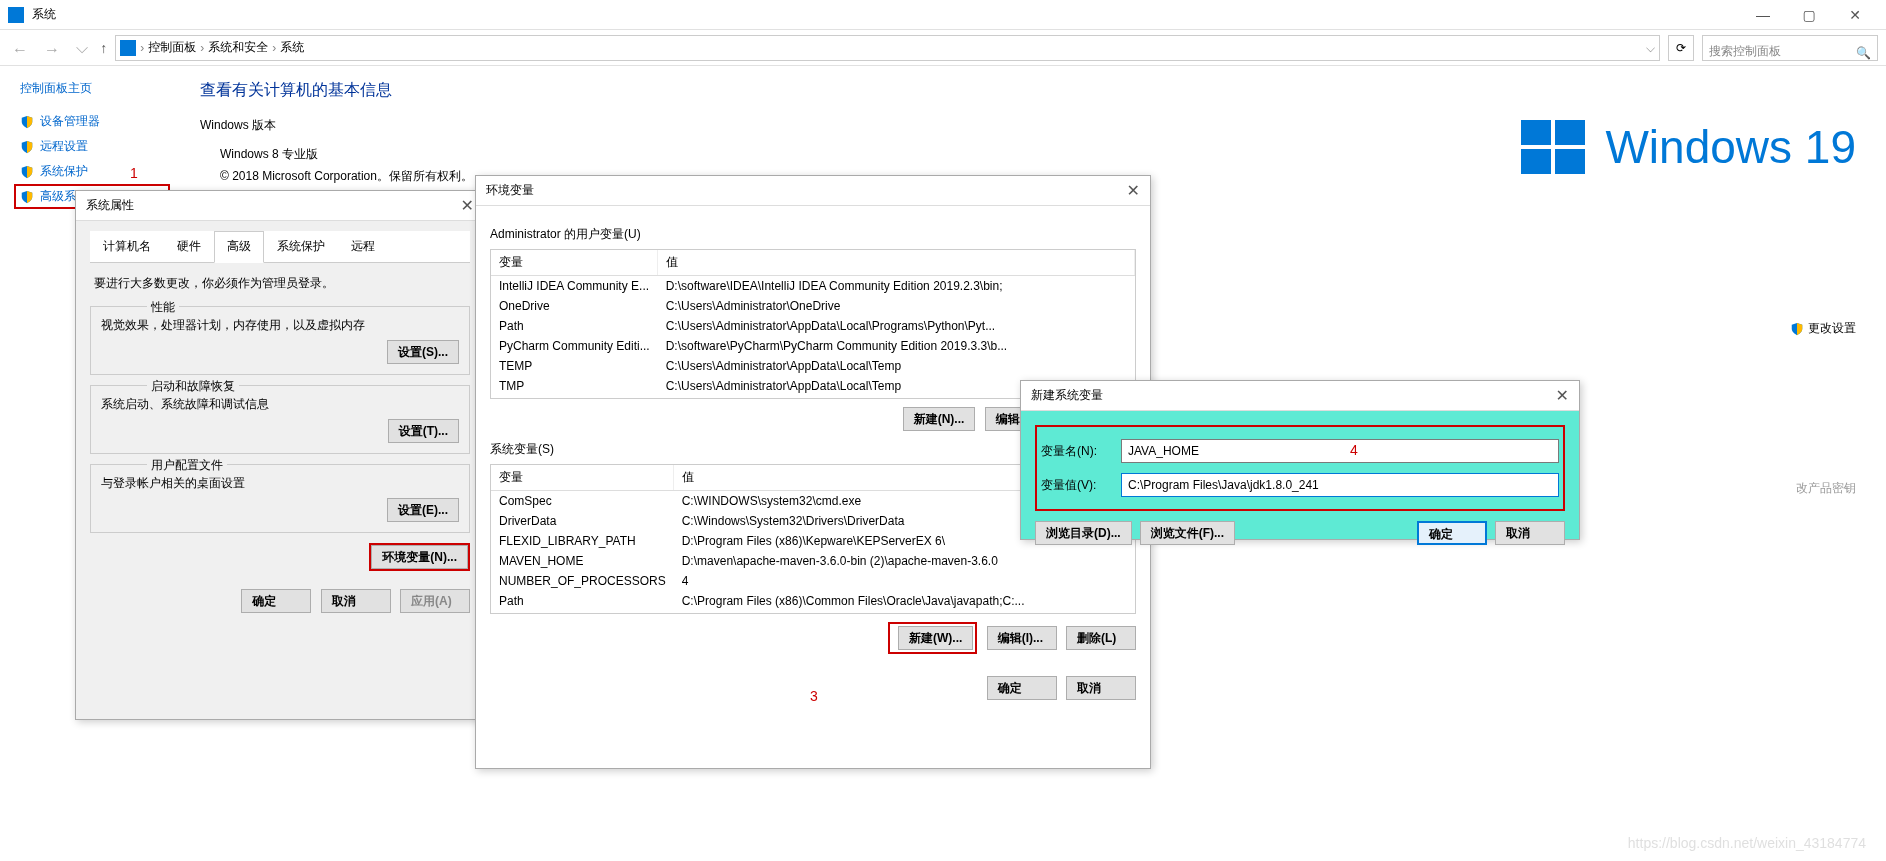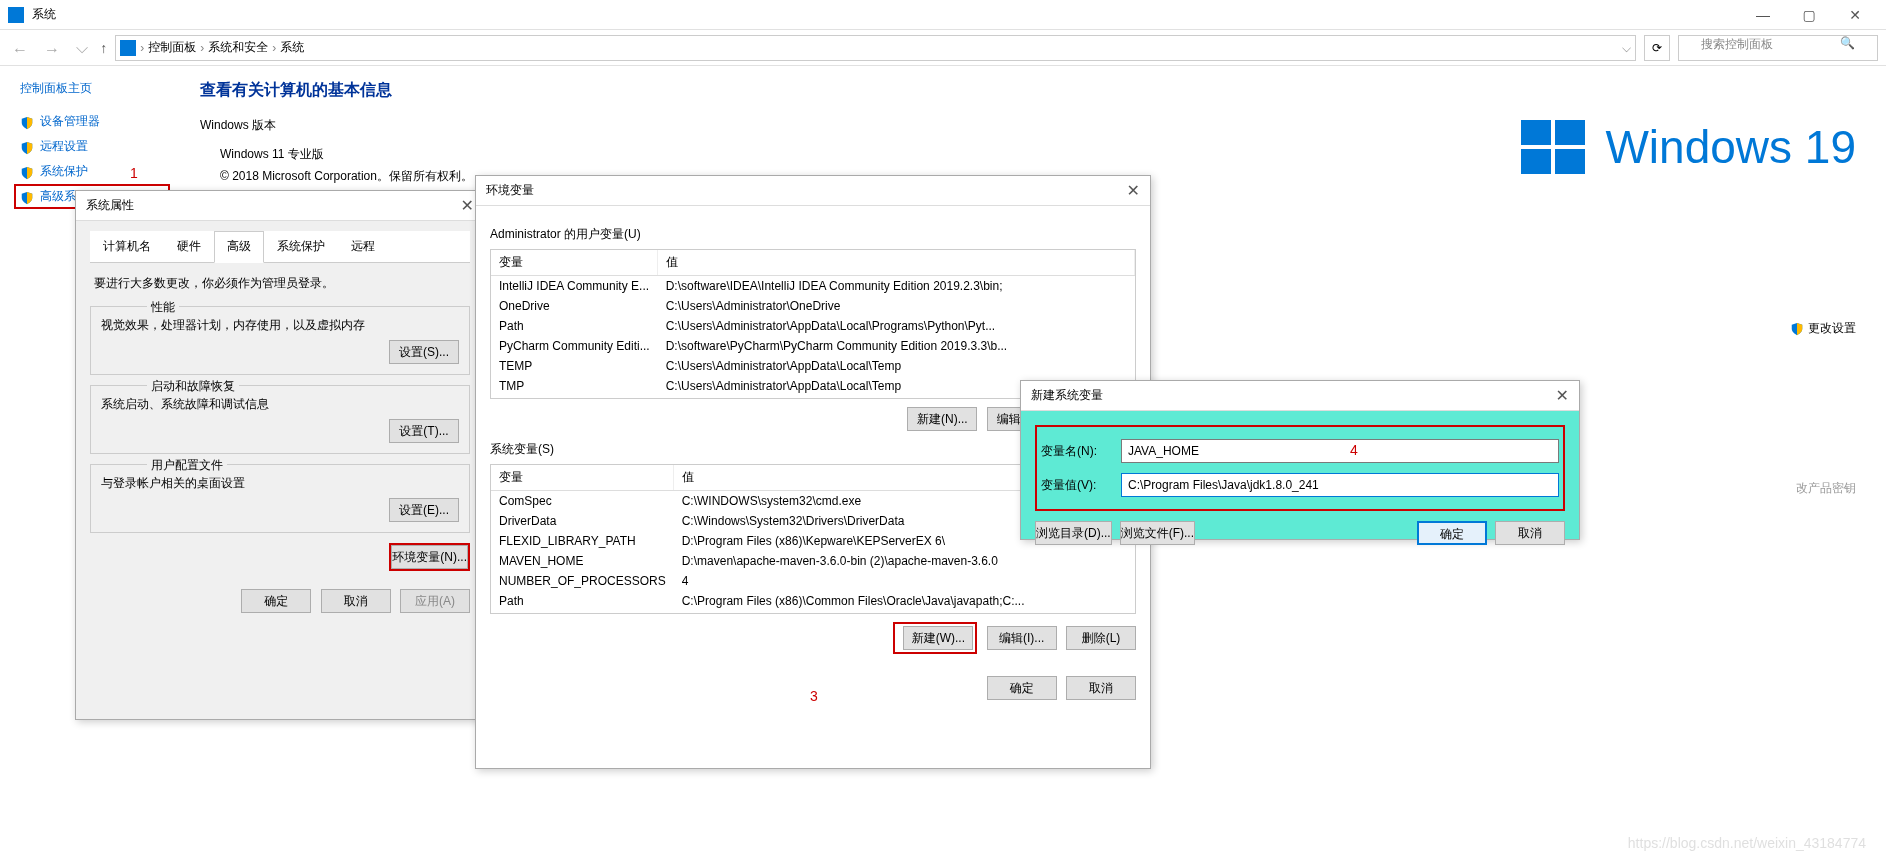--- a/index.html
+++ b/index.html
@@ -14,49 +14,49 @@
 
 
 .navbar { height: 36px; display: flex; align-items: center; padding: 0 8px; border-bottom: 1px solid #e1e1e1; gap: 8px; }
 .navbar .arrow { color: #aaa; font-size: 16px; padding: 0 4px; }
 .navbar .up { color: #555; font-size: 14px; }
 .breadcrumb { flex: 1; display: flex; align-items: center; border: 1px solid #ccc; height: 26px; padding: 0 4px; background: #fff; }
 .breadcrumb .seg { padding: 0 4px; }
 .breadcrumb .sep { color: #888; }
 .breadcrumb .bicon { width: 16px; height: 16px; background: #0078d7; margin-right: 4px; }
 .refresh { width: 26px; height: 26px; border: 1px solid #ccc; display: flex; align-items: center; justify-content: center; }
-.searchbox { width: 200px; height: 26px; border: 1px solid #ccc; display: flex; align-items: flex-start; padding: 0 22px; color: #888; }
+.searchbox { width: 176px; height: 26px; border: 1px solid #ccc; display: flex; align-items: flex-end; padding: 0 6px; color: #888; }
 .searchbox .sicon { margin-left: auto; color: #888; }
 
 
 .sidebar { position: absolute; left: 20px; top: 80px; width: 150px; }
 .sidebar .hdr { color: #0066cc; font-size: 12px; margin-bottom: 12px; }
-.sidebar .item { display: flex; align-items: flex-end; gap: 6px; padding: 4px 0; color: #0066cc; cursor: pointer; }
+.sidebar .item { display: flex; align-items: center; gap: 6px; padding: 4px 0; color: #0066cc; cursor: pointer; }
 .sidebar .item.boxed { border: 2px solid #c00; padding: 2px 4px; margin-left: -6px; }
 .shield { width: 14px; height: 14px; display: inline-block; }
 .shield svg { width: 14px; height: 14px; }
 
 
 .main { position: absolute; left: 200px; top: 80px; right: 20px; }
-.main h1 { color: #003399; font-size: 16px; font-weight: 700; margin-bottom: 16px; }
+.main h1 { color: #003399; font-size: 16px; font-weight: 400; margin-bottom: 16px; }
 .main .section-title { font-size: 12px; margin: 10px 0; }
 .main .indent { margin-left: 20px; font-size: 12px; line-height: 1.8; }
 .win10logo { position: absolute; right: 30px; top: 120px; display: flex; align-items: center; gap: 20px; }
 .win10logo .sq { display: grid; grid-template-columns: 30px 30px; grid-template-rows: 25px 25px; gap: 4px; }
 .win10logo .sq div { background: #0078d7; }
 .win10logo .txt { font-size: 46px; color: #0078d7; font-weight: 300; }
 .change-settings { position: absolute; right: 30px; top: 320px; color: #000000; display: flex; align-items: center; gap: 4px; }
 
 
 .dialog { position: absolute; background: #f0f0f0; border: 1px solid #aaa; box-shadow: 2px 2px 8px rgba(0,0,0,0.2); }
 .dialog-titlebar { height: 30px; display: flex; align-items: center; padding: 0 10px; background: #fff; border-bottom: 1px solid #ddd; }
 .dialog-titlebar .title { flex: 1; font-size: 12px; }
 .dialog-titlebar .close { font-size: 16px; color: #555; cursor: pointer; }
 .dialog-body { padding: 10px 14px; }
-.btn { display: inline-block; min-width: 70px; height: 24px; line-height: 22px; text-align: center; border: 1px solid #adadad; background: #e1e1e1; font-size: 12px; padding: 0 0; cursor: pointer; }
+.btn { display: inline-block; min-width: 70px; height: 24px; line-height: 22px; text-align: left; border: 1px solid #adadad; background: #e1e1e1; font-size: 12px; padding: 0 10px; cursor: pointer; font-weight: bold; }
 .btn.primary { border: 2px solid #0078d7; background: #e5f1fb; }
 
 
 .sysprops { left: 75px; top: 190px; width: 410px; height: 530px; }
 .tabs { display: flex; border-bottom: 1px solid #ccc; background: #fff; }
 .tab { padding: 6px 12px; border: 1px solid transparent; cursor: pointer; font-size: 12px; }
 .tab.active { border: 1px solid #ccc; border-bottom: 1px solid #fff; background: #fff; margin-bottom: -1px; }
 .groupbox { border: 1px solid #ccc; margin: 10px 0; padding: 10px; position: relative; }
 .groupbox .legend { position: absolute; top: -8px; left: 8px; background: #f0f0f0; padding: 0 4px; font-size: 12px; margin-left: 48px; }
 .groupbox .desc { font-size: 12px; margin-bottom: 6px; }
@@ -157,21 +157,21 @@
           <path fill="#ffb900" d="M8 1 L8 15 C8 15 14 12 14 8 L14 3 Z"></path>
         </svg></span>
     <span>高级系统设置</span>
   </div>
 </div>
 <div class="annot" style="left:130px; top:165px;">1</div>
 
 <div class="main">
   <h1>查看有关计算机的基本信息</h1>
   <div class="section-title">Windows 版本</div>
-  <div class="indent">Windows 11 专业版</div>
+  <div class="indent">Windows 8 专业版</div>
   <div class="indent">© 2018 Microsoft Corporation。保留所有权利。</div>
   <div class="section-title" style="margin-top:30px">系统</div>
   <div class="indent" style="margin-top:20px">C</div>
 </div>
 
 <div class="win10logo">
   <div class="sq">
       <div></div>
       <div></div>
       <div></div>

